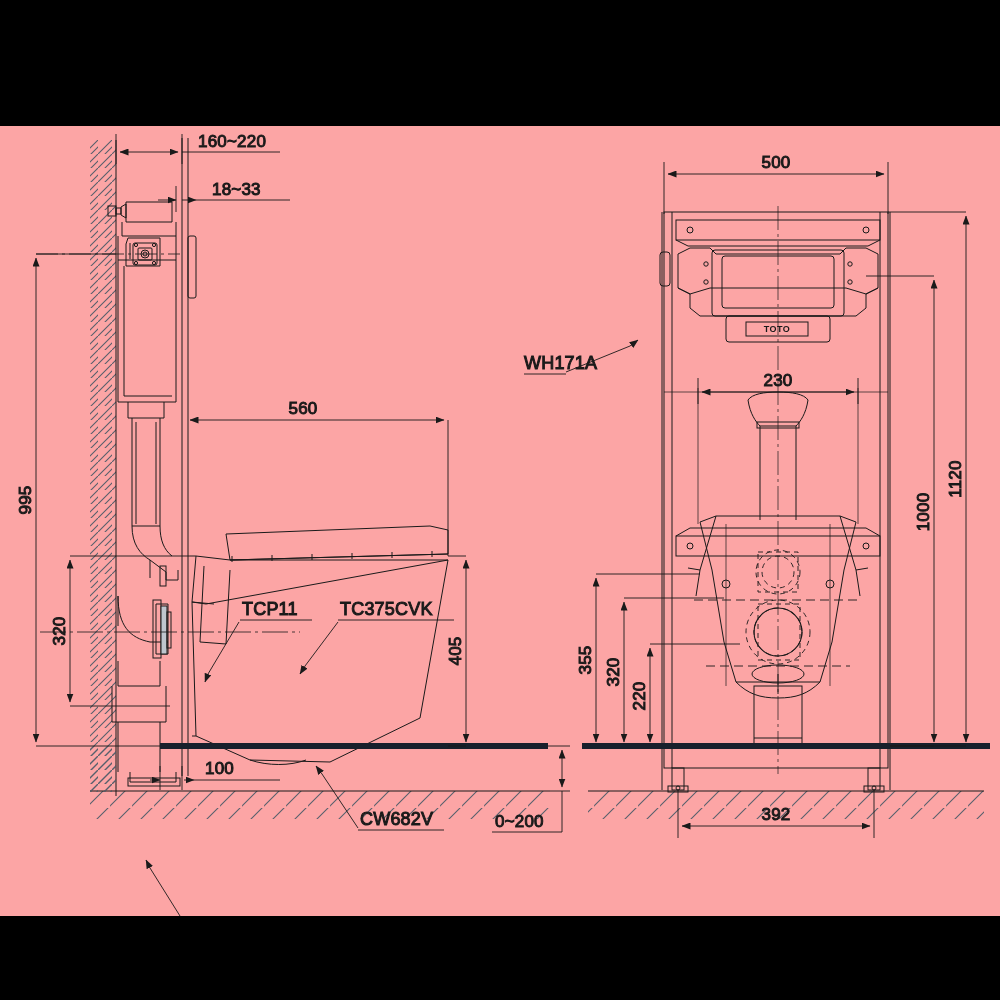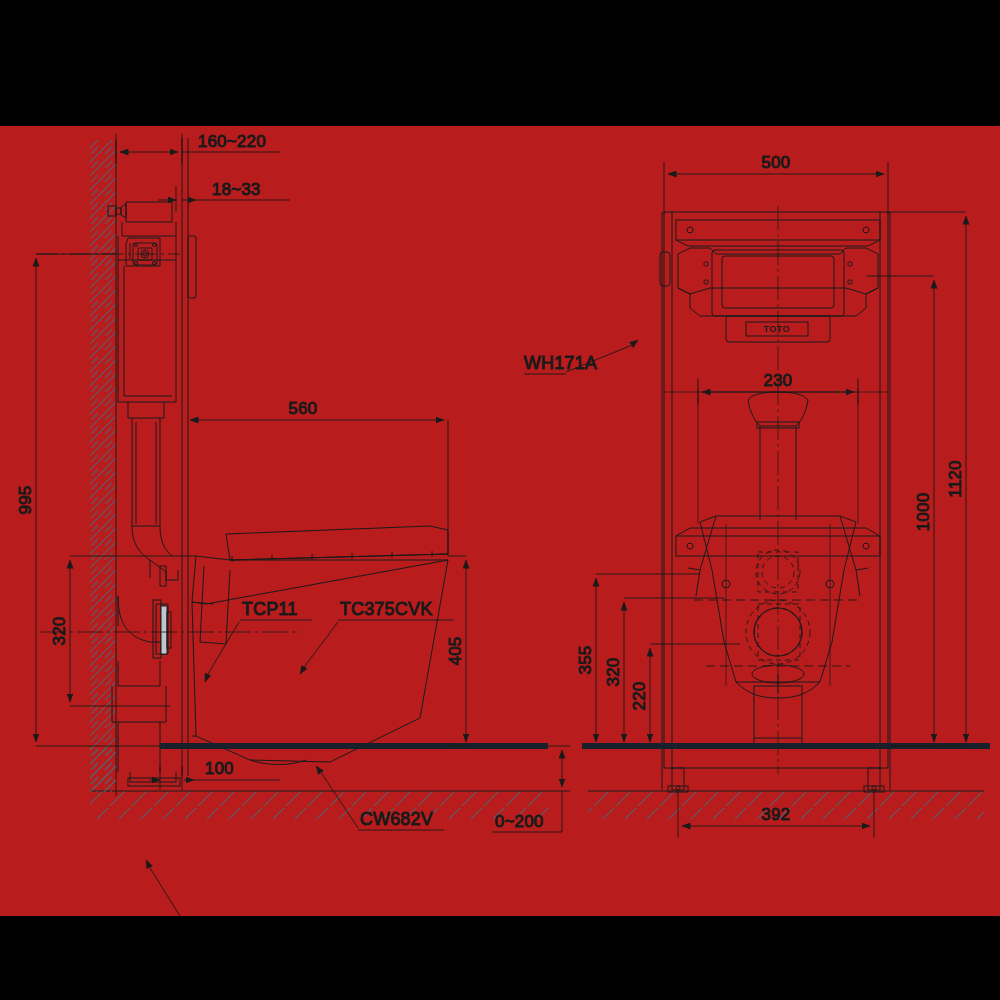--- a/index.html
+++ b/index.html
@@ -1,17 +1,17 @@
 <!DOCTYPE html>
 <html><head>
 <meta charset="utf-8">
 <style>
   html,body{margin:0;padding:0;background:#ffffff;}
   body{width:1000px;height:1000px;overflow:hidden;font-family:"Liberation Sans",sans-serif;}
-  #stage{position:relative;width:1000px;height:1000px;background:#b91c1c;}
+  #stage{position:relative;width:1000px;height:1000px;background:#fca5a5;}
   .letterbox{position:absolute;left:0;width:1000px;background:#000000;}
   #lb-top{top:0;height:126px;}
   #lb-bottom{bottom:0;height:84px;}
   #canvas{position:absolute;left:0;top:126px;width:1000px;height:790px;}
   svg{display:block;}
   text{font-family:"Liberation Sans",sans-serif;fill:#1a1a1a;}
   .dimtxt{font-size:17px;letter-spacing:0.2px;}
   .lbltxt{font-size:18px;letter-spacing:0.2px;}
   .toto{font-size:9px;font-weight:bold;letter-spacing:0.5px;}
 </style>

